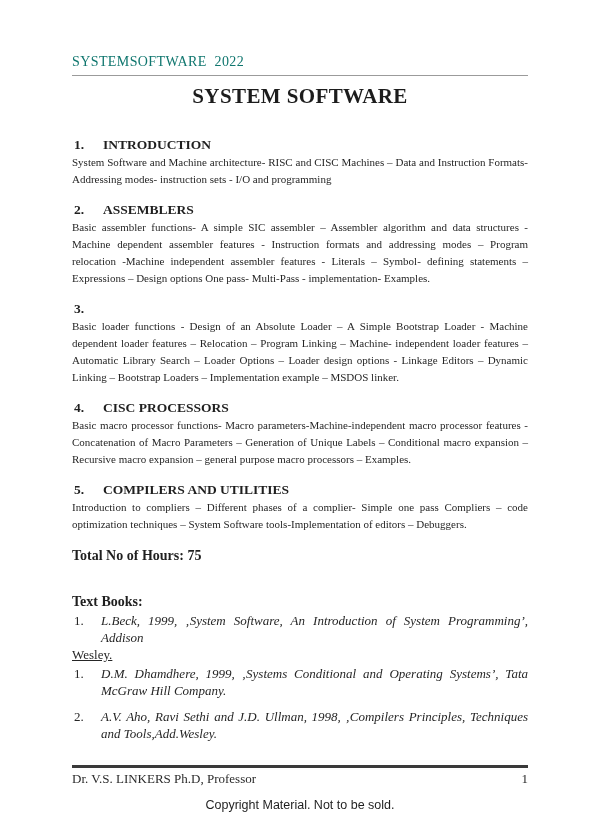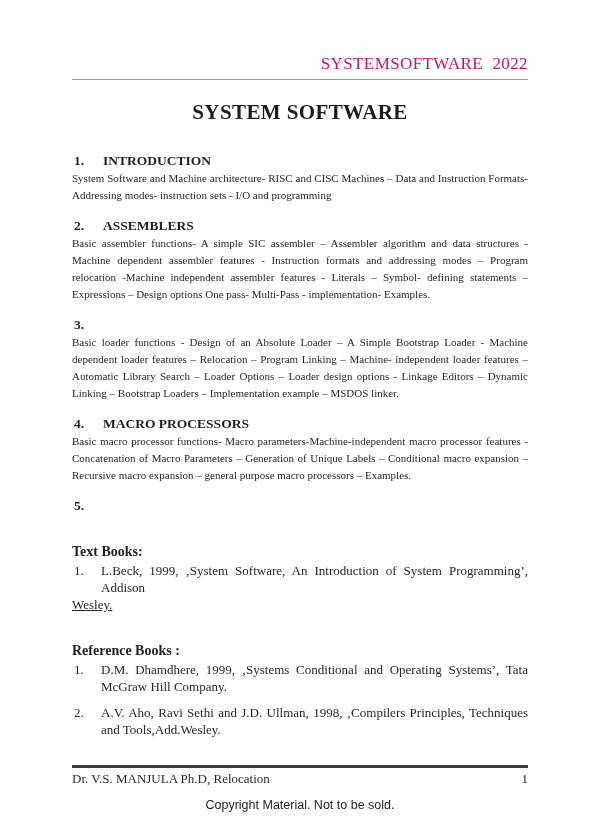--- a/index.html
+++ b/index.html
@@ -9,35 +9,35 @@
     height: 825px;
     background: #ffffff;
     font-family: "Liberation Serif", serif;
     color: #262626;
     overflow: hidden;
   }
   .content { padding: 0 72px; }
 
   .doc-header {
     margin-top: 54px;
-    text-align: right;
-    font-size: 17px;
+    text-align: left;
+    font-size: 14px;
     letter-spacing: 0.4px;
     padding-bottom: 5px;
     border-bottom: 1.5px solid #9b9b9b;
     white-space: pre-wrap;
-    color: #be185d;
+    color: #0f766e;
   }
 
   .doc-title {
     text-align: center;
     font-weight: bold;
     font-size: 21px;
     letter-spacing: 0.4px;
-    margin-top: 20px;
+    margin-top: 8px;
     color: #1c1c1c;
   }
 
   .sections { margin-top: 27px; }
   .section { margin-bottom: 13px; }
   .sec-head {
     display: flex;
     font-weight: bold;
     font-size: 13.5px;
     line-height: 17px;
@@ -66,21 +66,21 @@
     color: #1f1f1f;
   }
   .book-item {
     display: flex;
     font-size: 13px;
     line-height: 17px;
     margin-top: 2px;
   }
   .book-item.spaced { margin-top: 9px; }
   .book-num { width: 27px; flex: none; padding-left: 2px; }
-  .book-text { flex: 1; text-align: justify; }
+  .book-text { flex: 1; text-align: justify; font-style: italic; }
   .tb-continuation {
     font-size: 13px;
     line-height: 17px;
     text-decoration: underline;
   }
 
   .footer {
     position: absolute;
     left: 72px;
     right: 72px;
@@ -133,53 +133,55 @@
       <div class="section">
         <div class="sec-head">
           <span class="sec-num">3.</span>
         </div>
         <div class="sec-body">Basic loader functions - Design of an Absolute Loader – A Simple Bootstrap Loader - Machine dependent loader features – Relocation – Program Linking – Machine- independent loader features – Automatic Library Search – Loader Options – Loader design options - Linkage Editors – Dynamic Linking – Bootstrap Loaders – Implementation example – MSDOS linker.</div>
       </div>
 
       <div class="section">
         <div class="sec-head">
           <span class="sec-num">4.</span>
-          <span>MACRO PROCESSORS</span>
+          <span>CISC PROCESSORS</span>
         </div>
         <div class="sec-body">Basic macro processor functions- Macro parameters-Machine-independent macro processor features - Concatenation of Macro Parameters – Generation of Unique Labels – Conditional macro expansion – Recursive macro expansion – general purpose macro processors – Examples.</div>
       </div>
 
       <div class="section">
         <div class="sec-head">
           <span class="sec-num">5.</span>
+          <span>COMPILERS AND UTILITIES</span>
         </div>
+        <div class="sec-body">Introduction to compliers – Different phases of a complier- Simple one pass Compliers – code optimization techniques – System Software tools-Implementation of editors – Debuggers.</div>
       </div>
 
     </div>
 
+    <div class="total-hours">Total No of Hours: 75</div>
 
     <div class="book-heading">Text Books:</div>
     <div class="book-item">
       <span class="book-num">1.</span>
       <span class="book-text">L.Beck, 1999, ‚System Software, An Introduction of System Programming’, Addison</span>
     </div>
     <div class="tb-continuation">Wesley.</div>
 
-    <div class="book-heading">Reference Books :</div>
     <div class="book-item">
       <span class="book-num">1.</span>
       <span class="book-text">D.M. Dhamdhere, 1999, ‚Systems Conditional and Operating Systems’, Tata McGraw Hill Company.</span>
     </div>
     <div class="book-item spaced">
       <span class="book-num">2.</span>
       <span class="book-text">A.V. Aho, Ravi Sethi and J.D. Ullman, 1998, ‚Compilers Principles, Techniques and Tools,Add.Wesley.</span>
     </div>
 
   </div>
 
   <div class="footer">
     <div class="footer-row">
-      <span>Dr. V.S. MANJULA Ph.D, Relocation</span>
+      <span>Dr. V.S. LINKERS Ph.D, Professor</span>
       <span>1</span>
     </div>
     <div class="copyright">Copyright Material. Not to be sold.</div>
   </div>
 </div>
 
 </body></html>

